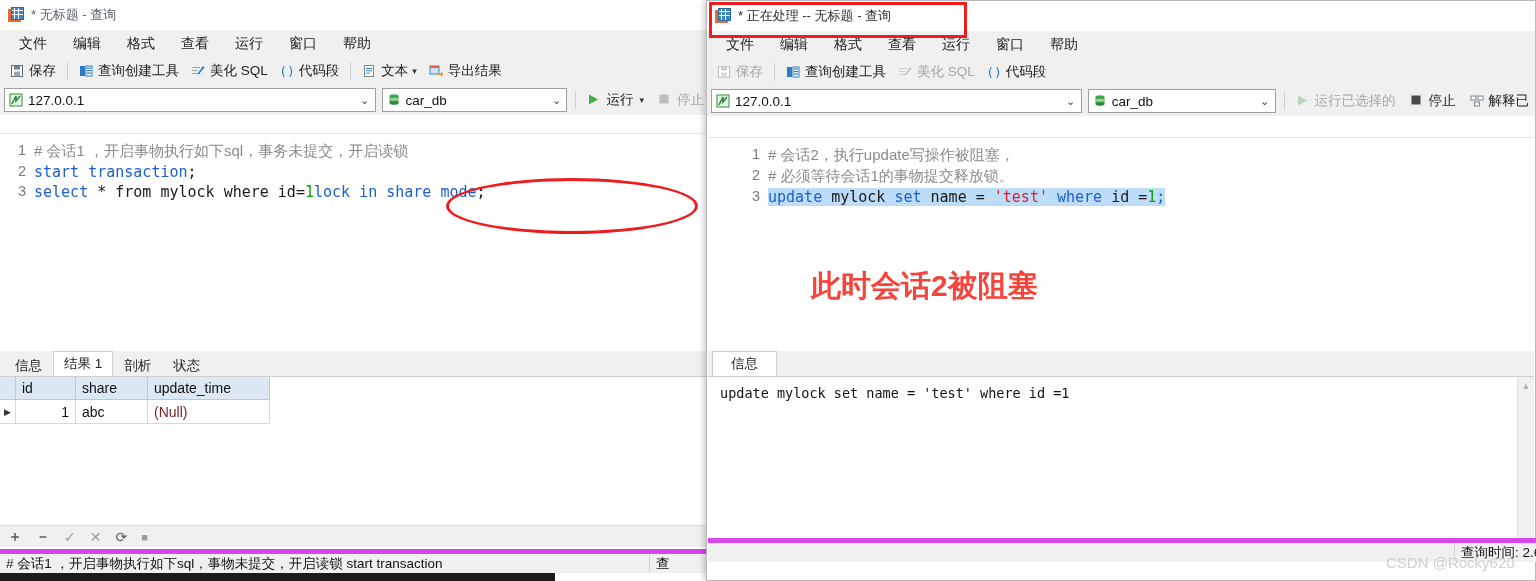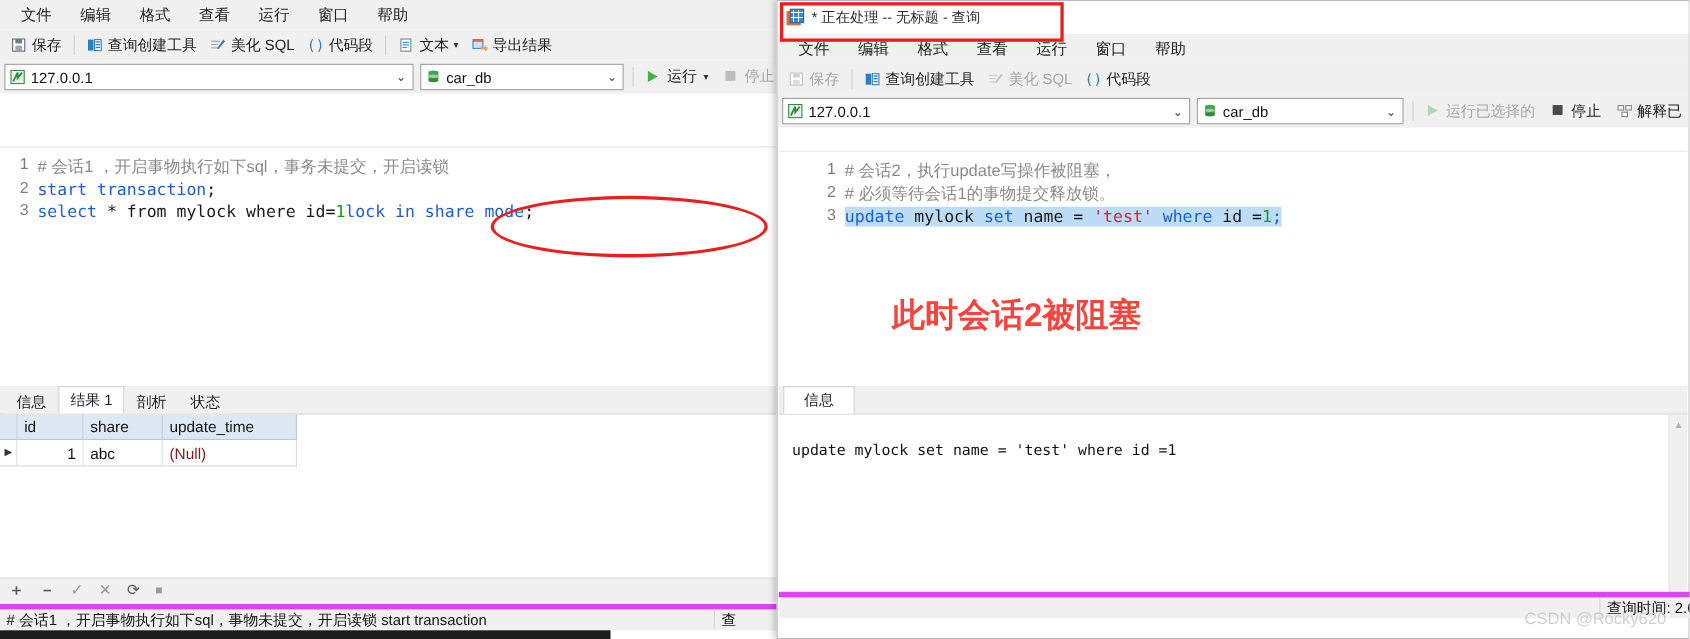--- a/index.html
+++ b/index.html
@@ -95,21 +95,21 @@
   
   .minibar { height:22px; display:flex; align-items:center; gap:14px; padding-left:8px; background:#f0f0f0; border-top:1px solid #dcdcdc;}
   .minibar span { color:#9a9a9a; font-size:14px; }
   .minibar span.on { color:#5a5a5a; }
 
   .statusbar { height:24px; display:flex; align-items:center; background:#f0f0f0; border-top:5px solid #d946ef; font-size:13.5px; color:#111; }
   .statusbar .cell { padding:0 6px; height:100%; display:flex; align-items:center; white-space:nowrap; }
   .statusbar .sep { width:1px; height:100%; background:#d5d5d5; }
 
   
-  .msg { font-family:"DejaVu Sans Mono", monospace; font-size:13.5px; color:#111; padding:8px 12px; white-space:pre;margin-top:17px; }
+  .msg { font-family:"DejaVu Sans Mono", monospace; font-size:13.5px; color:#111; padding:8px 12px; white-space:pre; }
 
   
   .vscroll { position:absolute; width:17px; background:#f0f0f0; border-left:1px solid #e2e2e2; }
   .vscroll .arr { height:17px; display:flex; align-items:center; justify-content:center; color:#b0b0b0; font-size:9px; }
 
   
   .ellipse {
     position:absolute; border:3px solid #ee1c1c; border-radius:50%;
     pointer-events:none;
   }
@@ -122,20 +122,28 @@
   .winborder { border:1px solid #b9b9b9; }
   .taskbar { position:absolute; background:#1b1b1b; }
 </style>
 </head>
 <body>
 
 <div id="stage">
 
   <div class="win" id="leftwin" style="left:0; top:0; width:710px; height:581px;">
 
+    <div class="titlebar" style="width:710px;">
+      <span class="app-icon">
+        <span class="sh"></span>
+          <span class="sh2"></span>
+          <span class="grid"></span>
+      </span>
+      <span class="title-text">* 无标题 - 查询</span>
+    </div>
 
     <div class="menubar" style="width:710px;">
       <span class="menuitem">文件</span>
       <span class="menuitem">编辑</span>
       <span class="menuitem">格式</span>
       <span class="menuitem">查看</span>
       <span class="menuitem">运行</span>
       <span class="menuitem">窗口</span>
       <span class="menuitem">帮助</span>
     </div>

